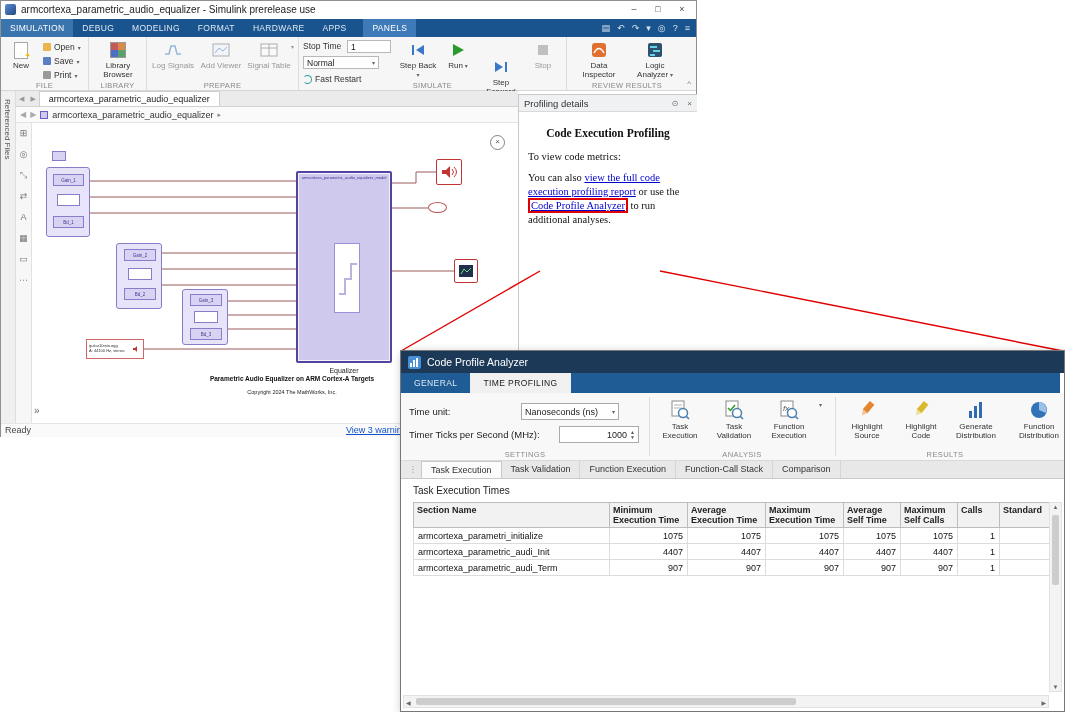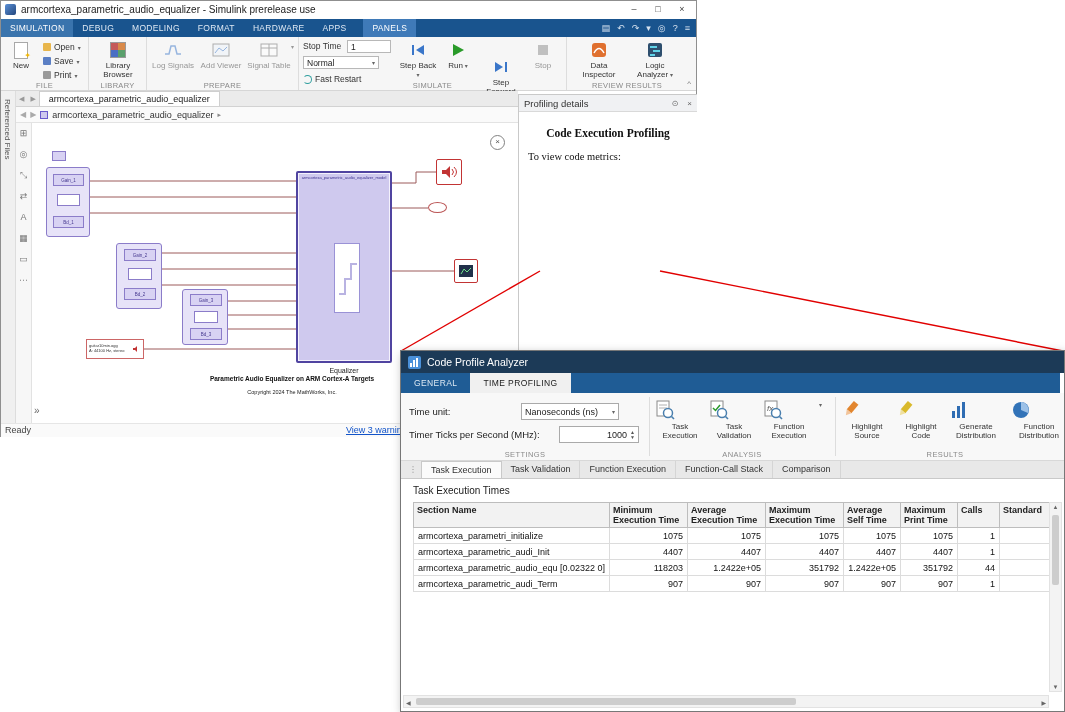--- a/index.html
+++ b/index.html
@@ -86,21 +86,21 @@
 .cpa-tabrow{position:absolute;left:0;top:22px;right:4px;height:20px;background:#1f5c95;display:flex;color:#dce8f3}
 .cpa-tab{font-size:8.5px;letter-spacing:.4px;line-height:20px;padding:0 13px}
 .cpa-tab.selected{background:#f0f0f0;color:#1a1a1a}
 .cpa-strip{position:absolute;left:0;top:42px;right:0;height:68px;background:#f8f8f8;border-bottom:1px solid #d8d8d8}
 .ts-divider{position:absolute;top:4px;bottom:4px;width:1px;background:#ddd}
 .ts-label{position:absolute;font-size:9.5px;color:#222;white-space:nowrap}
 .ts-select{position:absolute;height:17px;background:#fff;border:1px solid #aaa;font-size:9px;display:flex;align-items:center;padding:0 3px;color:#222}
 .ts-select .flex1{flex:1;overflow:hidden;white-space:nowrap}
 .spincol{display:flex;flex-direction:column;font-size:5px;color:#555;line-height:5px;margin-left:3px}
 .tsb{position:absolute;top:5px;text-align:center;font-size:8px;color:#333;line-height:1.15}
-.tsb-ico{height:24px;display:flex;align-items:center;justify-content:flex-start}
+.tsb-ico{height:24px;display:flex;align-items:center;justify-content:center}
 .sec-label{position:absolute;bottom:1px;text-align:center;font-size:7.5px;color:#8a8a8a;letter-spacing:.4px}
 .vtabrow{position:absolute;left:0;top:110px;right:0;height:18px;background:#e8e8e8;border-bottom:1px solid #c9c9c9;display:flex;align-items:flex-end;padding-left:4px;font-size:8px;color:#888}
 .vhandle{line-height:17px;padding:0 4px}
 .vtabs{display:flex;height:17px}
 .vtab{font-size:9px;color:#333;line-height:16px;padding:0 9px;border-right:1px solid #d5d5d5;white-space:nowrap}
 .vtabs div:first-of-type{background:#fbfbfb;border:1px solid #c9c9c9;border-bottom:none}
 .cpa-tabletitle{position:absolute;left:12px;top:134px;font-size:10px;color:#222}
 .cpa-table{position:absolute;left:12px;top:151px;width:636px;border-collapse:collapse;table-layout:fixed}
 .cpa-table th{background:#f2f2f2;border:1px solid #bdbdbd;font-size:9px;font-weight:bold;text-align:left;padding:2px 3px;vertical-align:top;color:#222}
 .cpa-table td{border:1px solid #dcdcdc;font-size:9px;padding:2px 4px;color:#111;height:16px;overflow:hidden;white-space:nowrap}
@@ -400,20 +400,23 @@
 
     <div class="ppanel">
       <div class="ppanel-hdr">
         <span>Profiling details</span>
         <span class="phicon">⊙</span>
         <span class="phicon2">×</span>
       </div>
       <div class="ppanel-body">
         <div class="pheading">Code Execution Profiling</div>
         <div>To view code metrics:</div>
+        <div class="ppara">
+          <span>You can also </span><span class="plink">view the full code execution profiling report</span><span> or use the </span><span class="redbox"><span class="plink">Code Profile Analyzer</span></span><span> to run additional analyses.</span>
+        </div>
       </div>
     </div>
 
     <div class="statusbar">
       <span style="position:absolute;left:4px;top:1px">Ready</span>
       <span class="warnlink">View 3 warnings</span>
     </div>
   </div>
 
   <svg class="callout">
@@ -560,21 +563,21 @@
           <col style="width:42px">
           <col style="width:50px">
       </colgroup>
       <thead>
         <tr>
             <th>Section Name</th>
             <th>Minimum Execution Time</th>
             <th>Average Execution Time</th>
             <th>Maximum Execution Time</th>
             <th>Average Self Time</th>
-            <th>Maximum Print Time</th>
+            <th>Maximum Self Calls</th>
             <th>Calls</th>
             <th>Standard</th>
           </tr>
       </thead>
       <tbody>
 
           <tr>
             <td>armcortexa_parametri_initialize</td>
             <td class="num">1075</td>
             <td class="num">1075</td>
@@ -589,30 +592,20 @@
             <td>armcortexa_parametric_audi_Init</td>
             <td class="num">4407</td>
             <td class="num">4407</td>
             <td class="num">4407</td>
             <td class="num">4407</td>
             <td class="num">4407</td>
             <td class="num">1</td>
             <td class="num"></td>
           </tr>
 
-          <tr>
-            <td>armcortexa_parametric_audio_equ [0.02322 0]</td>
-            <td class="num">118203</td>
-            <td class="num">1.2422e+05</td>
-            <td class="num">351792</td>
-            <td class="num">1.2422e+05</td>
-            <td class="num">351792</td>
-            <td class="num">44</td>
-            <td class="num"></td>
-          </tr>
 
           <tr>
             <td>armcortexa_parametric_audi_Term</td>
             <td class="num">907</td>
             <td class="num">907</td>
             <td class="num">907</td>
             <td class="num">907</td>
             <td class="num">907</td>
             <td class="num">1</td>
             <td class="num"></td>

